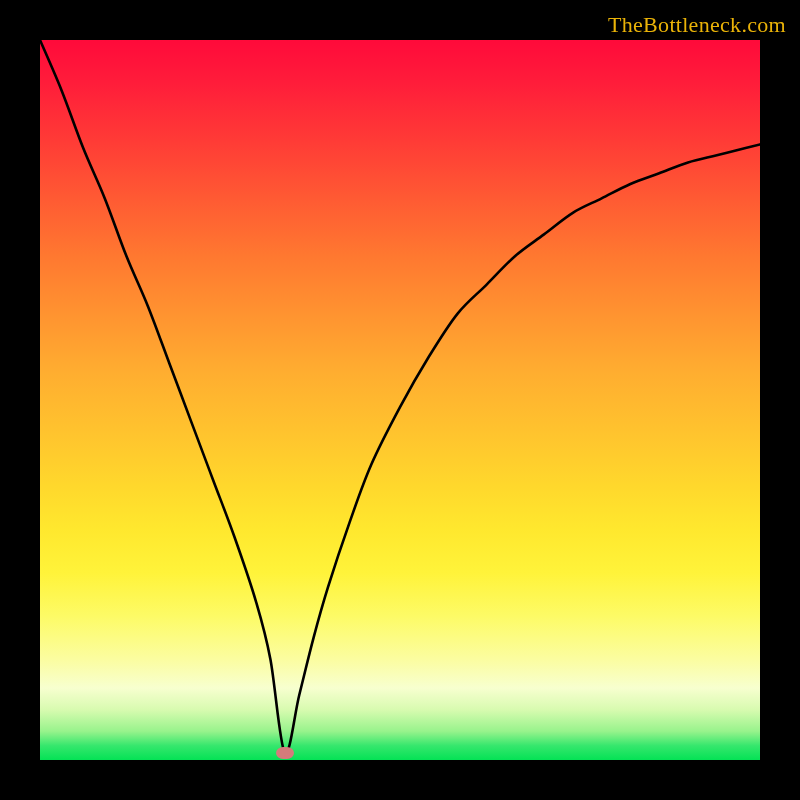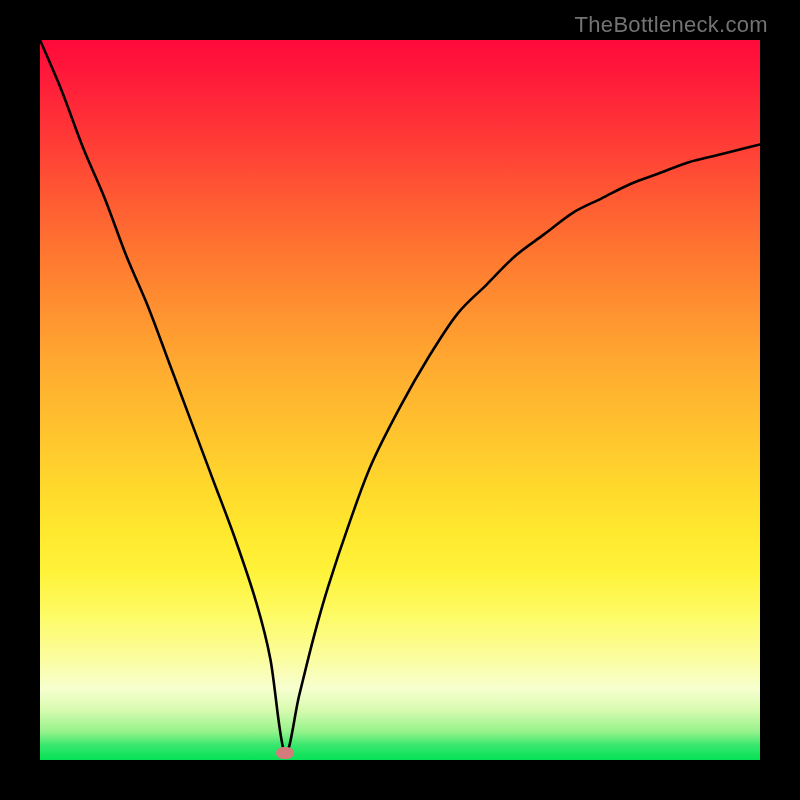--- a/index.html
+++ b/index.html
@@ -46,25 +46,25 @@
       #f7ffcf 90%,
       #d8fbb0 93%,
       #98f38c 96%,
       #36e76d 98%,
       #04e255 100%
     );
   }
   .watermark {
     position: absolute;
     top: 12px;
-    right: 32px;
-    font-family: Liberation Sans, sans-serif;
+    right: 14px;
+    font-family: Liberation Serif, serif;
     font-size: 22px;
     letter-spacing: 0.3px;
-    color: #737373;
+    color: #eab308;
     font-weight: 500;
     user-select: none;
   }
   svg.curve {
     position: absolute;
     inset: 0;
     width: 100%;
     height: 100%;
     pointer-events: none;
   }

